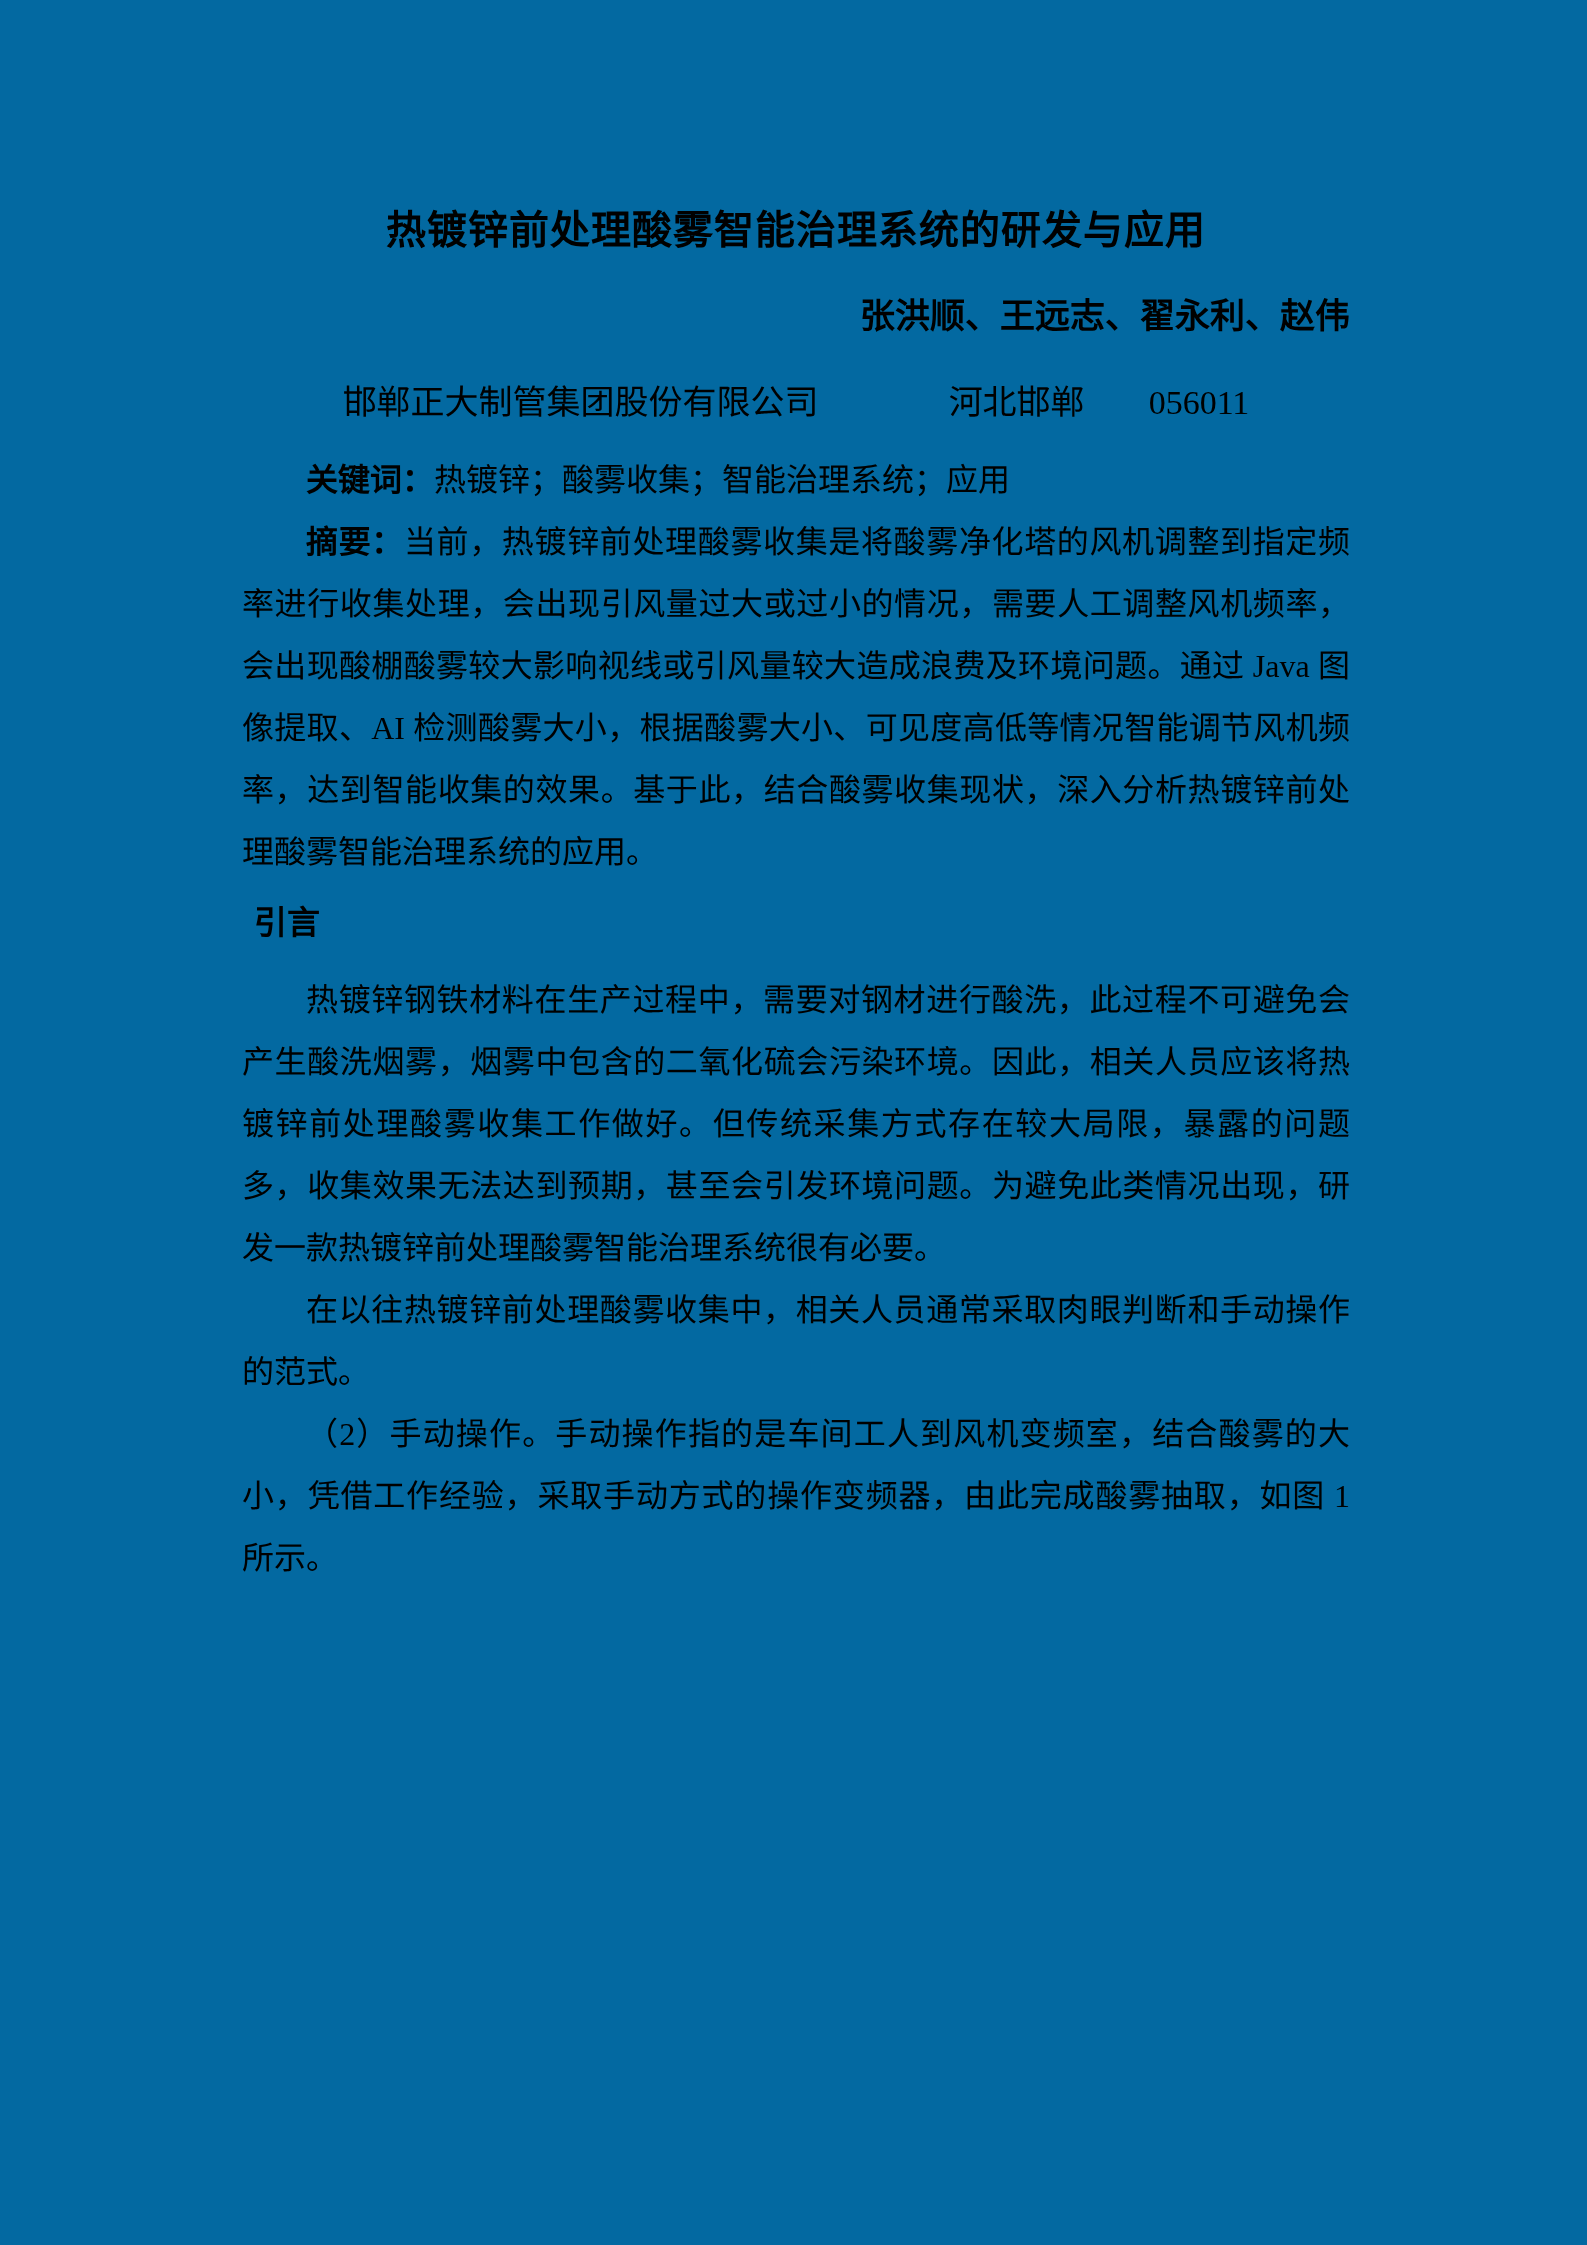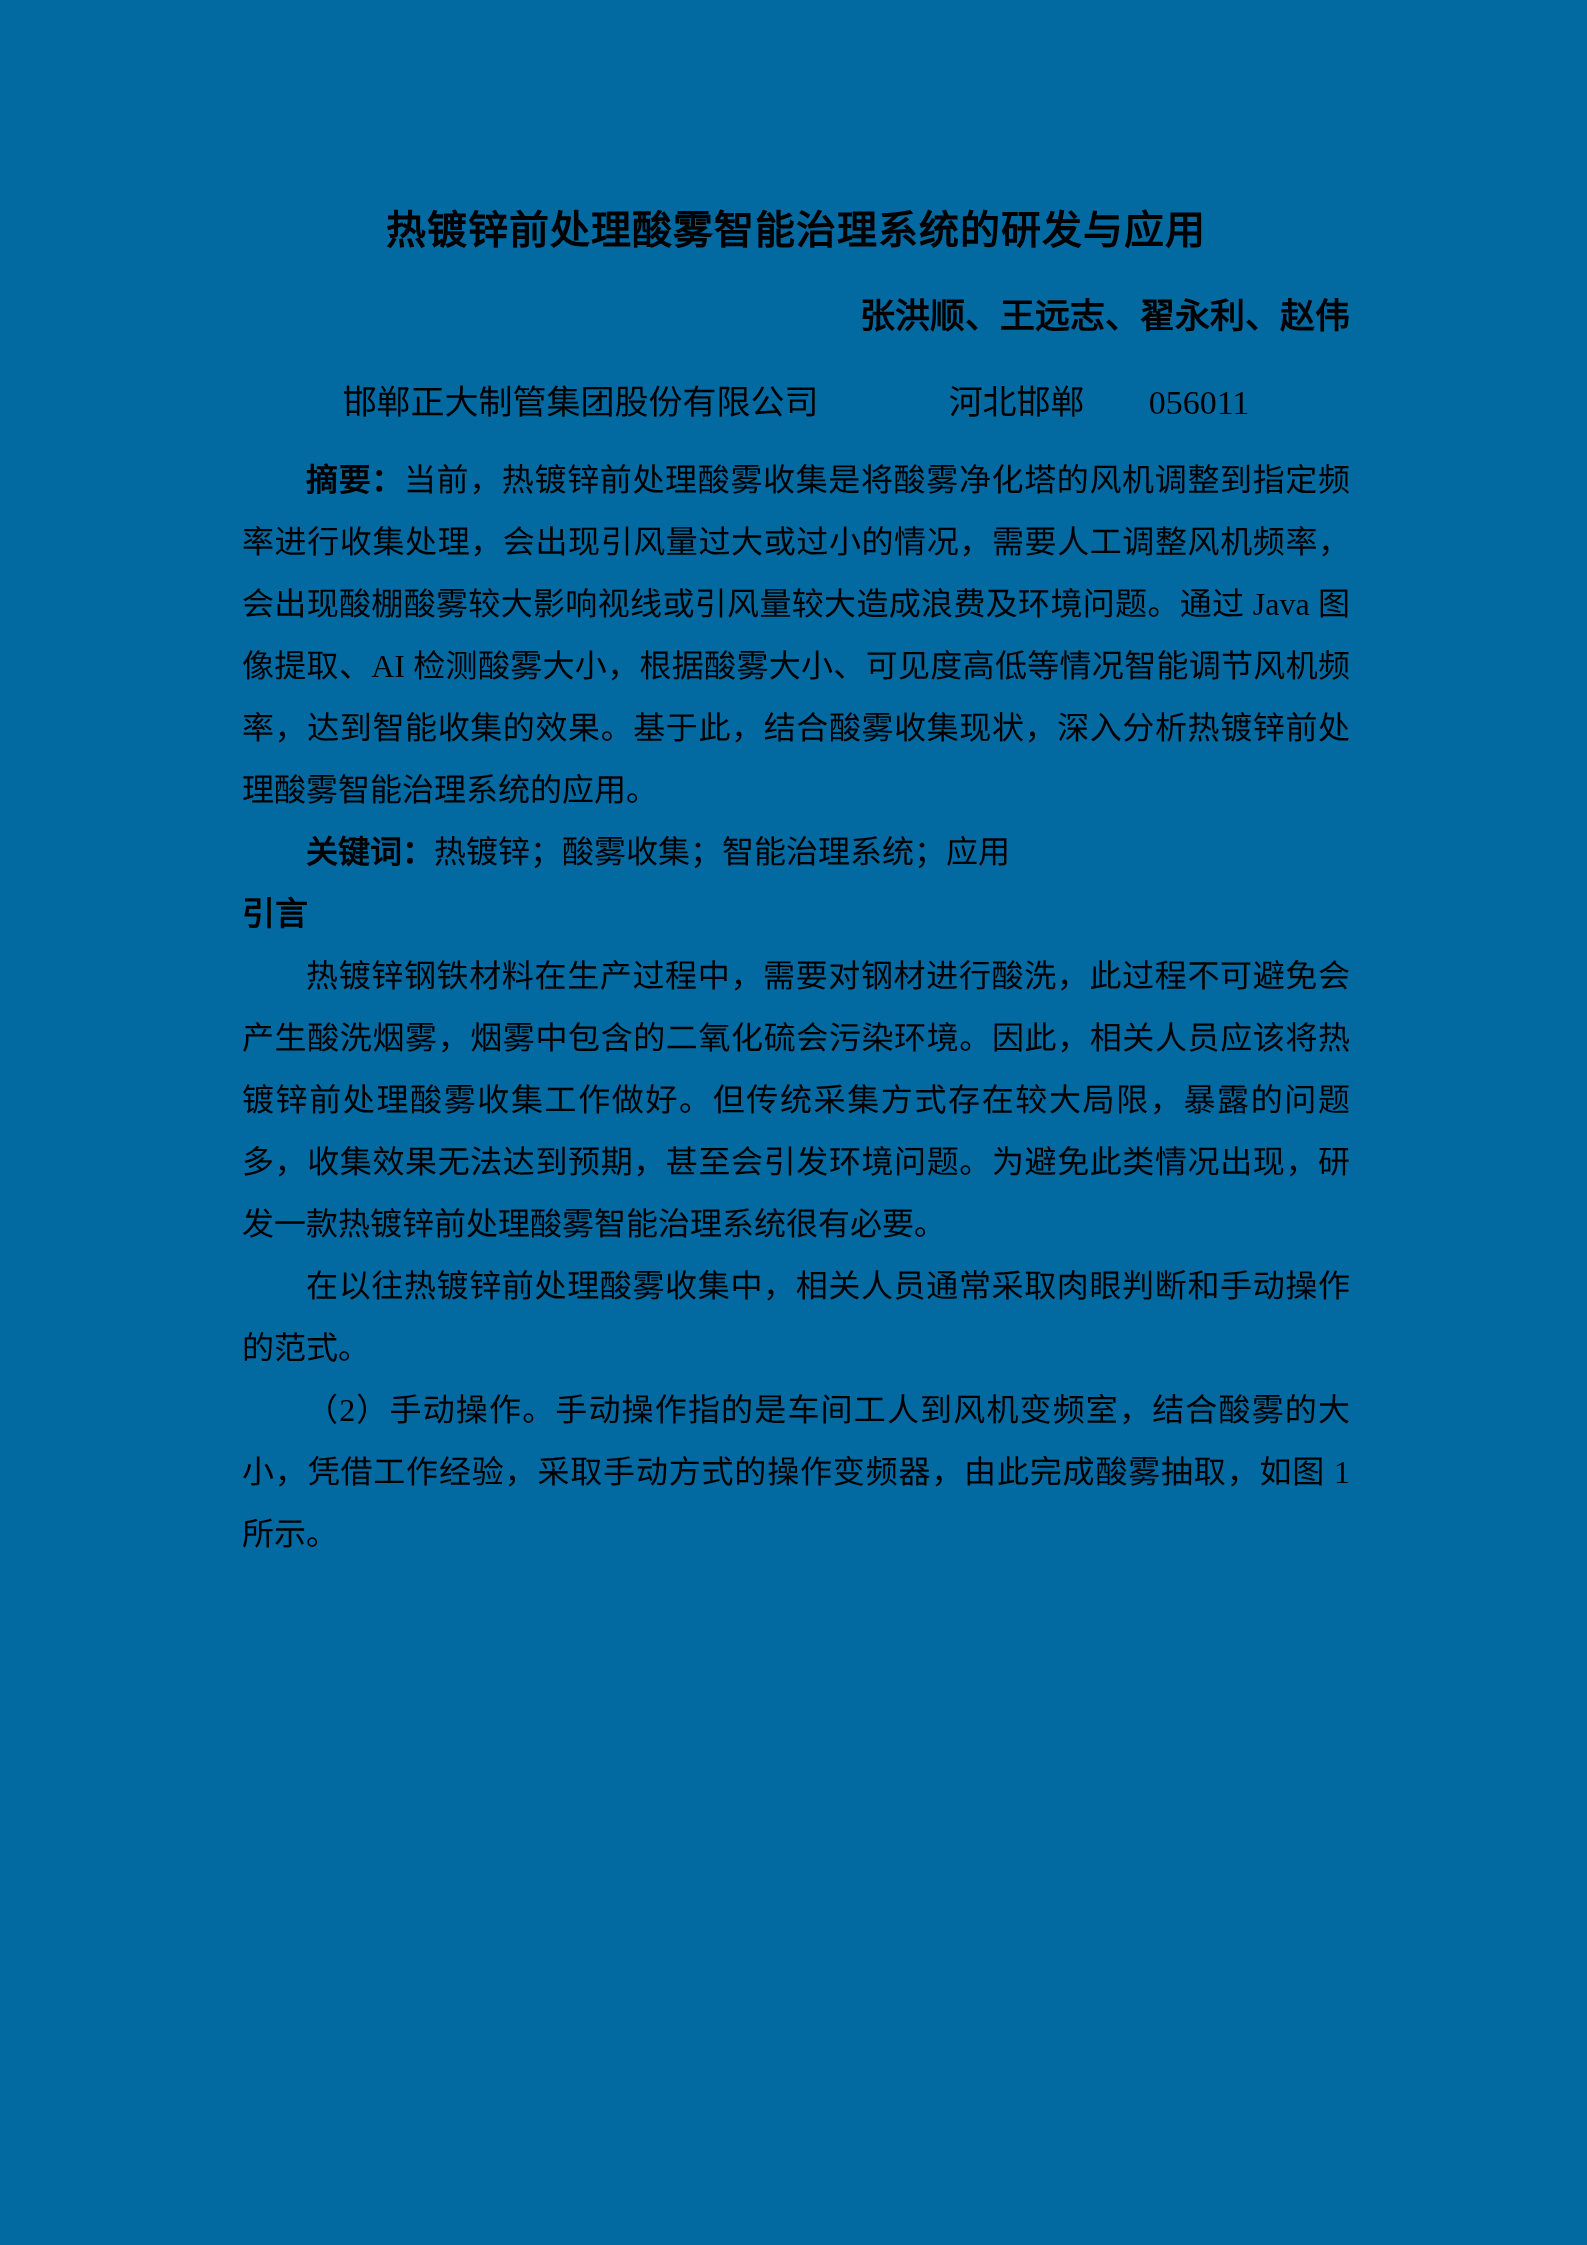--- a/index.html
+++ b/index.html
@@ -48,46 +48,47 @@
     line-height: 62px;
     text-align: justify;
     overflow-wrap: break-word;
   }
   .para {
     margin: 0;
     text-indent: 2em;
   }
   .lead { font-weight: bold; }
   .h-intro, .h-sec, .h-subsec {
-    margin: 0;
+    margin: 12px;
     font-weight: bold;
     font-size: 33px;
     line-height: 62px;
     text-indent: 0;
     text-align: left;
+    font-family: Liberation Mono, monospace;
   }
 </style>
 </head>
 <body>
 
 <div class="page">
 
   <h1 class="title">热镀锌前处理酸雾智能治理系统的研发与应用</h1>
 
   <div class="authors">张洪顺、王远志、翟永利、赵伟</div>
 
   <div class="affiliation">
     <span class="aff-org">邯郸正大制管集团股份有限公司</span><span class="aff-region">河北邯郸</span><span class="aff-zip">056011</span>
   </div>
 
   <div class="body">
 
+    <p class="para"><span class="lead">关键词：</span><span>热镀锌；酸雾收集；智能治理系统；应用</span></p>
+
     <p class="para"><span class="lead">摘要：</span><span>当前，热镀锌前处理酸雾收集是将酸雾净化塔的风机调整到指定频率进行收集处理，会出现引风量过大或过小的情况，需要人工调整风机频率，会出现酸棚酸雾较大影响视线或引风量较大造成浪费及环境问题。通过 Java 图像提取、AI 检测酸雾大小，根据酸雾大小、可见度高低等情况智能调节风机频率，达到智能收集的效果。基于此，结合酸雾收集现状，深入分析热镀锌前处理酸雾智能治理系统的应用。</span></p>
-
-    <p class="para"><span class="lead">关键词：</span><span>热镀锌；酸雾收集；智能治理系统；应用</span></p>
 
     <h2 class="h-intro">引言</h2>
 
     <p class="para">热镀锌钢铁材料在生产过程中，需要对钢材进行酸洗，此过程不可避免会产生酸洗烟雾，烟雾中包含的二氧化硫会污染环境。因此，相关人员应该将热镀锌前处理酸雾收集工作做好。但传统采集方式存在较大局限，暴露的问题多，收集效果无法达到预期，甚至会引发环境问题。为避免此类情况出现，研发一款热镀锌前处理酸雾智能治理系统很有必要。</p>
 
 
 
     <p class="para">在以往热镀锌前处理酸雾收集中，相关人员通常采取肉眼判断和手动操作的范式。</p>
 
 

